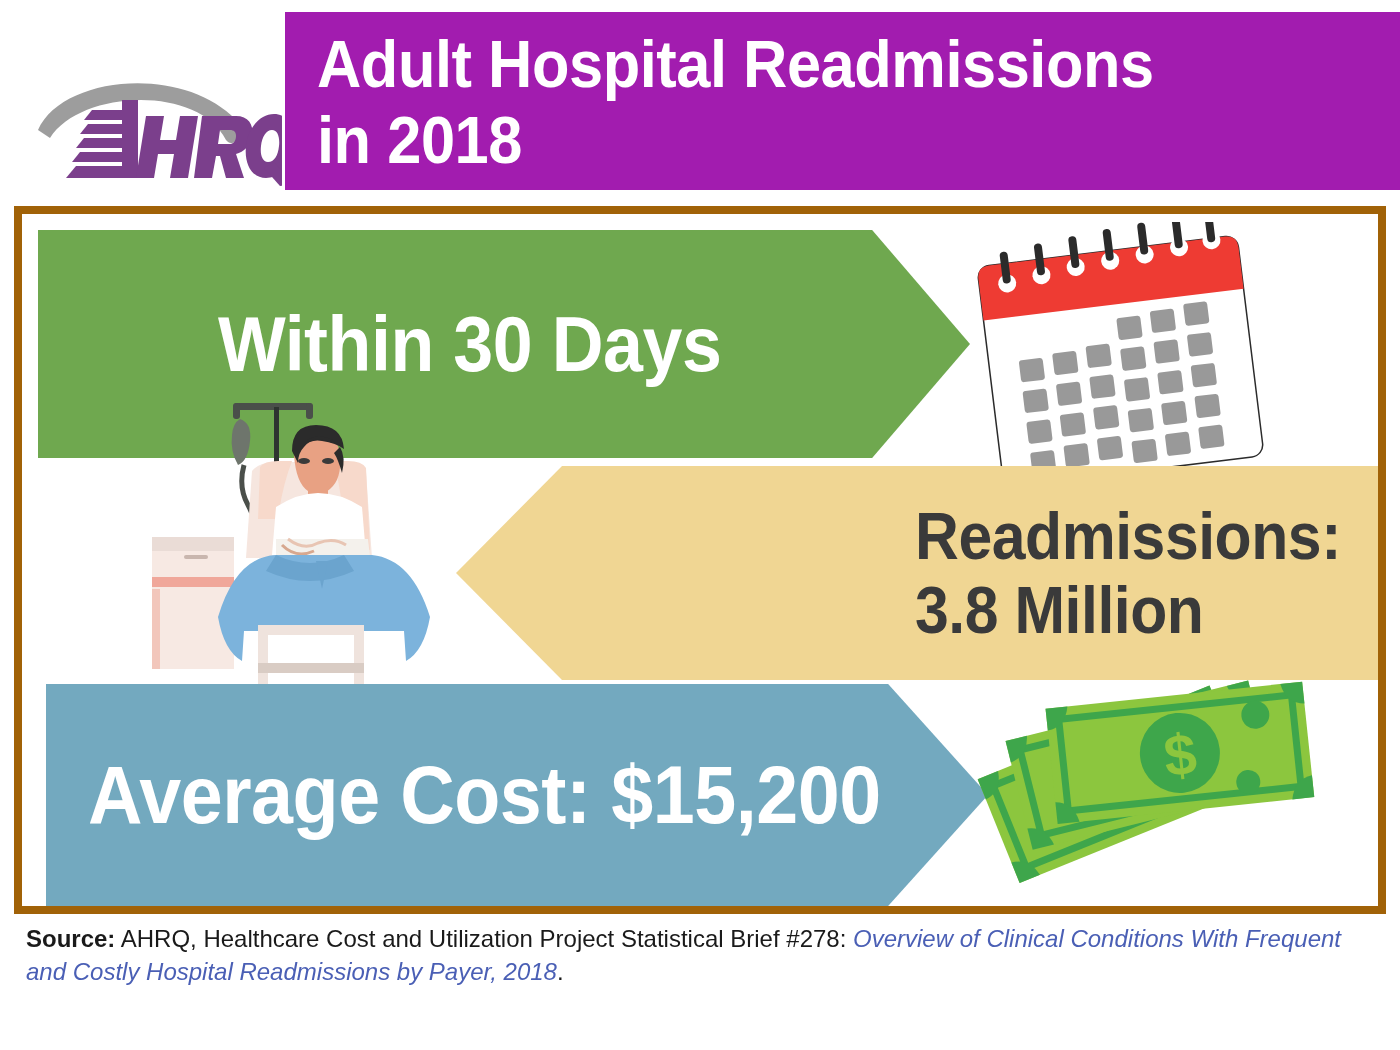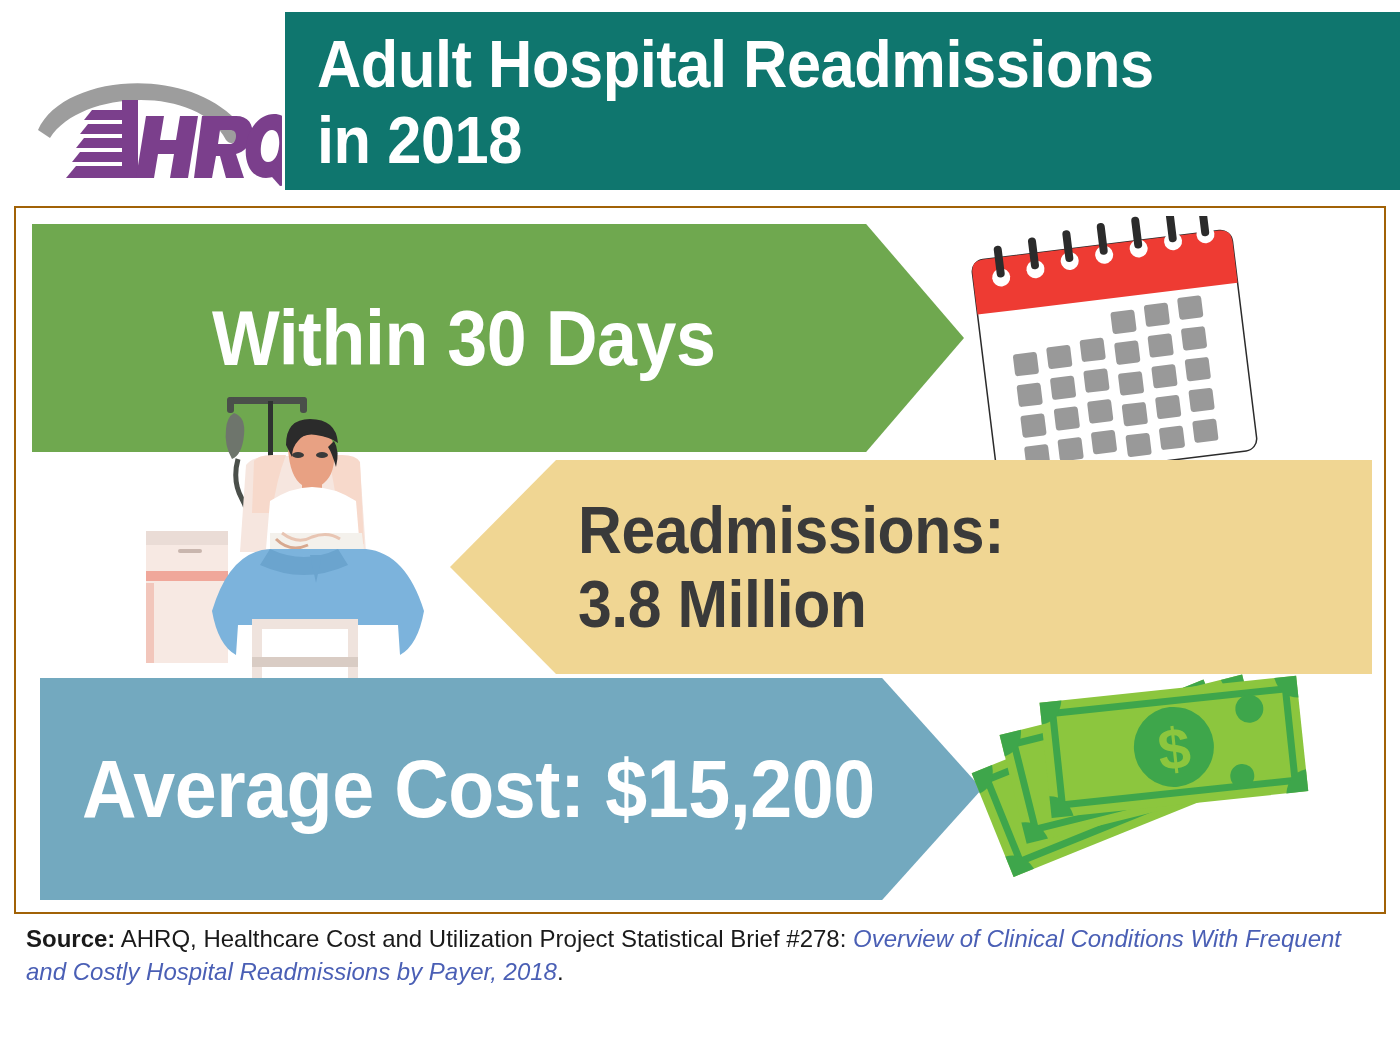--- a/index.html
+++ b/index.html
@@ -31,21 +31,21 @@
     top: 58px;
     width: 260px;
     height: 128px;
   }
   #title-bar {
     position: absolute;
     left: 285px;
     top: 12px;
     width: 1115px;
     height: 178px;
-    background: #0f766e;
+    background: #a21caf;
     box-sizing: border-box;
     padding: 14px 0 0 32px;
   }
   .title-line {
     color: #ffffff;
     font-family: "Liberation Sans Narrow", "Liberation Sans", sans-serif;
     font-weight: bold;
     font-size: 66px;
     line-height: 76px;
     letter-spacing: -0.5px;
@@ -54,21 +54,21 @@
     white-space: nowrap;
   }
 
   
   #frame {
     position: absolute;
     left: 14px;
     top: 206px;
     width: 1372px;
     height: 708px;
-    border: 2px solid #a16207;
+    border: 8px solid #a16207;
     box-sizing: border-box;
     background: #ffffff;
   }
   #canvas {
     position: absolute;
     left: 0; top: 0;
     width: 100%;
     height: 100%;
     overflow: hidden;
   }
@@ -100,21 +100,21 @@
   #banner-green .banner-text {
     position: relative;
     margin-left: 180px;
     color: #ffffff;
     font-size: 78px;
     line-height: 84px;
   }
 
   #banner-yellow {
     left: 434px; top: 252px;
-    width: 922px; height: 214px;
+    width: 922px; height: 214px; justify-content: flex-end;
   }
   #banner-yellow .shape {
     position: absolute; inset: 0;
     background: #F0D693;
     clip-path: polygon(11.5% 0, 100% 0, 100% 100%, 11.5% 100%, 0 50%);
   }
   #banner-yellow .banner-text {
     position: relative;
     margin-left: 128px;
     color: #3A3A3A;

